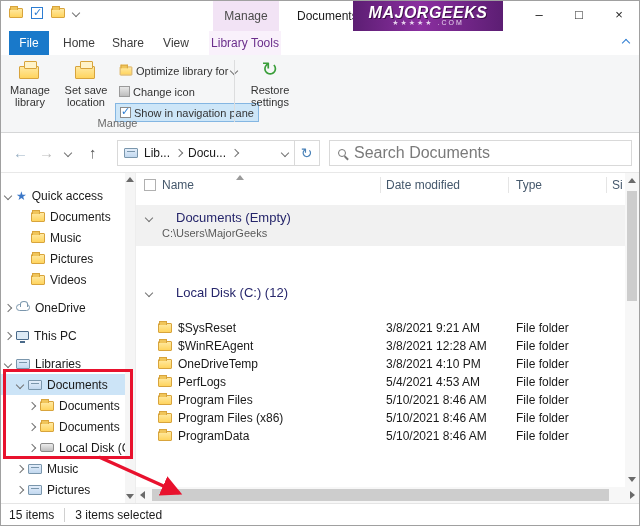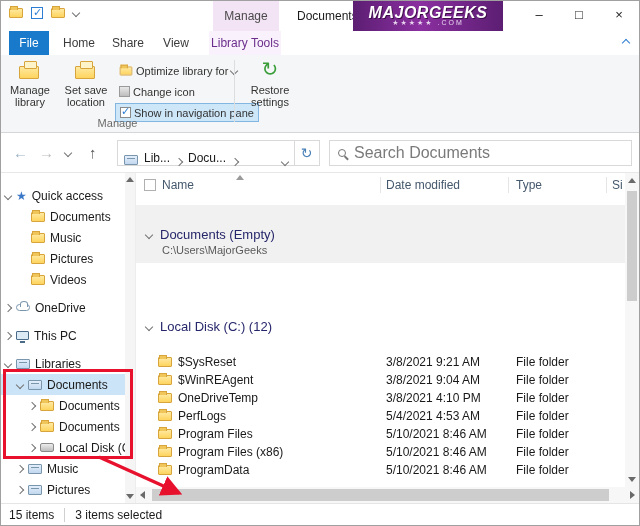--- a/index.html
+++ b/index.html
@@ -46,21 +46,21 @@
   .smallbtn .mini-folder { transform: scale(.9); }
   .hl { background: #cde6f8; border: 1px solid #84b6e2; }
   .cb-small { width: 11px; height: 11px; background: #fff; border: 1px solid #8a8a8a; position: relative; }
   .cb-small::after { content: '✓'; position: absolute; left: 0px; top: -3px; color: #2d7dd2; font-size: 11px; }
   .gray-sq { width: 11px; height: 11px; background: linear-gradient(#e8e8e8,#bdbdbd); border: 1px solid #9a9a9a; }
   .vsep { position: absolute; left: 233px; top: 5px; height: 62px; width: 1px; background: #dcddde; }
   .grouplabel { position: absolute; left: 0; width: 233px; bottom: 3px; text-align: center; font-size: 11px; color: #6a6a6a; }
   
   .addrrow { position: absolute; top: 132px; left: 0; right: 0; height: 40px; background: #fff; border-bottom: 1px solid #e8e8e8; }
   .nav-glyph { position: absolute; top: 10px; font-size: 15px; line-height: 20px; }
-  .addrbox { position: absolute; left: 116px; top: 7px; width: 178px; height: 26px; border: 1px solid #d9d9d9; background: #fff; display: flex; align-items: flex-end; padding: 0 6px; gap: 6px; }
+  .addrbox { position: absolute; left: 116px; top: 7px; width: 178px; height: 26px; border: 1px solid #d9d9d9; background: #fff; display: flex; align-items: center; padding: 0 6px; gap: 6px; }
   .refreshbox { position: absolute; left: 293px; top: 7px; width: 26px; height: 26px; border: 1px solid #d9d9d9; border-left: none; display: flex; align-items: center; justify-content: center; color: #4a82b8; font-size: 14px; }
   .searchbox { position: absolute; left: 328px; top: 7px; width: 303px; height: 26px; border: 1px solid #d9d9d9; display: flex; align-items: center; padding: 0 8px; gap: 8px; }
   .searchbox input { border: none; outline: none; flex: 1; font-family: "Liberation Sans", sans-serif; font-size: 16px; color: #444; }
   .searchbox input::placeholder { color: #7a7a7a; }
   .mag { width: 8px; height: 8px; border: 1.5px solid #777; border-radius: 50%; position: relative; flex: none; }
   .mag::after { content: ''; position: absolute; width: 5px; height: 1.5px; background: #777; transform: rotate(45deg); right: -4px; bottom: -2px; }
   
   .main { position: absolute; top: 172px; left: 0; right: 0; bottom: 22px; background: #fff; }
   .sidebar { position: absolute; left: 0; top: 0; width: 124px; bottom: 0; padding-top: 12px; overflow: hidden; }
   .sb-item { position: relative; height: 21px; display: flex; align-items: center; gap: 5px; white-space: nowrap; }
@@ -84,21 +84,21 @@
   
   .list { position: absolute; left: 134px; top: 0; right: 0; bottom: 0; border-left: 1px solid #ededed; }
   .cols { position: absolute; top: 0; left: 0; right: 14px; height: 24px; color: #45586c; }
   .col-label { position: absolute; top: 5px; }
   .col-sep { position: absolute; top: 4px; height: 16px; width: 1px; background: #e5e5e5; }
   .hdr-cb { position: absolute; left: 8px; top: 6px; width: 12px; height: 12px; border: 1px solid #b0b0b0; background: #fff; }
   .sort-up { position: absolute; left: 100px; top: 2px; }
   .list-content { position: absolute; top: 24px; left: 0; right: 14px; bottom: 16px; overflow: hidden; }
   .group-band { background: #f1f1f1; }
   .group-block { padding: 3px 0 4px; }
-  .g-title { display: flex; align-items: center; gap: 8px; padding-left: 10px; height: 19px; font-size: 13px; color: #26266b; margin-top: 17px; }
+  .g-title { display: flex; align-items: center; gap: 24px; padding-left: 10px; height: 19px; font-size: 13px; color: #26266b; }
   .g-path { padding-left: 26px; font-size: 11px; color: #5a5a5a; height: 15px; }
   .sp14 { height: 14px; } .sp20 { height: 20px; } .sp8 { height: 8px; } .sp13 { height: 13px; }
   .file-row { position: relative; height: 18px; display: flex; align-items: center; }
   .file-row .mini-folder { position: absolute; left: 22px; top: 4px; }
   .f-name { position: absolute; left: 42px; }
   .f-date { position: absolute; left: 250px; }
   .f-type { position: absolute; left: 380px; }
   .v-scroll { position: absolute; right: 0; top: 0; width: 14px; bottom: 16px; background: #f7f7f7; }
   .v-thumb { position: absolute; left: 2px; right: 2px; top: 18px; height: 110px; background: #cdcdcd; }
   .h-scroll { position: absolute; left: 0; right: 0; bottom: 0; height: 16px; background: #f7f7f7; }
@@ -310,21 +310,21 @@
 
       <div class="file-row">
         <span class="mini-folder"></span>
         <span class="f-name">$SysReset</span>
         <span class="f-date">3/8/2021 9:21 AM</span>
         <span class="f-type">File folder</span>
       </div>
       <div class="file-row">
         <span class="mini-folder"></span>
         <span class="f-name">$WinREAgent</span>
-        <span class="f-date">3/8/2021 9:04 AM</span>
+        <span class="f-date">3/8/2021 12:28 AM</span>
         <span class="f-type">File folder</span>
       </div>
       <div class="file-row">
         <span class="mini-folder"></span>
         <span class="f-name">OneDriveTemp</span>
         <span class="f-date">3/8/2021 4:10 PM</span>
         <span class="f-type">File folder</span>
       </div>
       <div class="file-row">
         <span class="mini-folder"></span>

